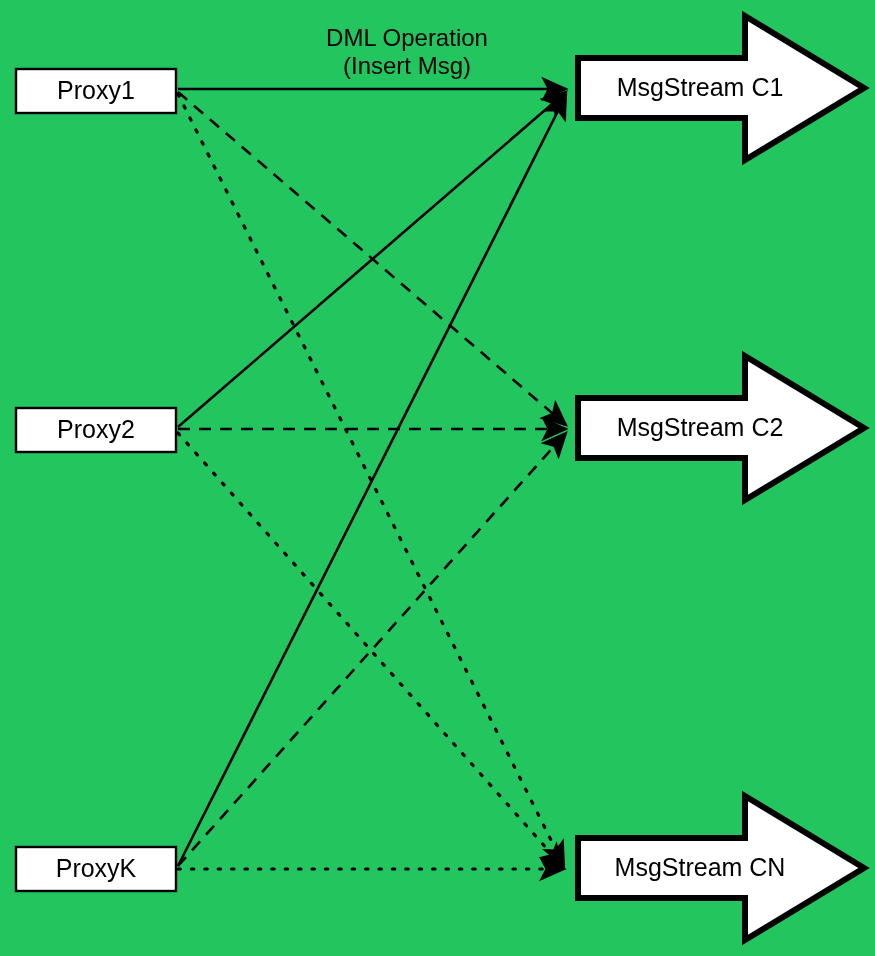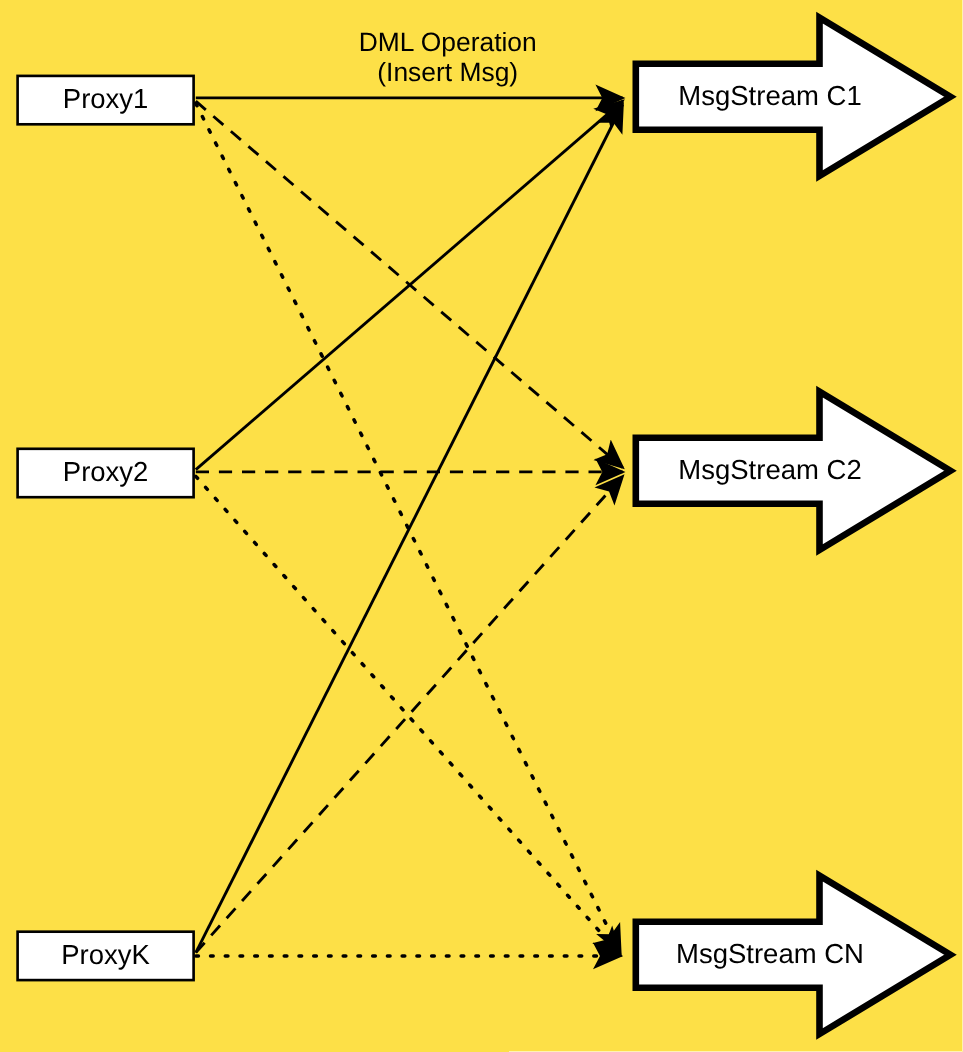--- a/index.html
+++ b/index.html
@@ -4,21 +4,21 @@
 <style>
   html, body {
     margin: 0;
     padding: 0;
     background: #ffffff;
   }
   #diagram-root {
     position: relative;
     width: 875px;
     height: 956px;
-    background: #fde047;
+    background: #22c55e;
     font-family: "Liberation Sans", sans-serif;
     overflow: hidden;
   }
   svg.diagram-canvas {
     display: block;
     width: 875px;
     height: 956px;
   }
   .node-box-rect {
     fill: #ffffff;

